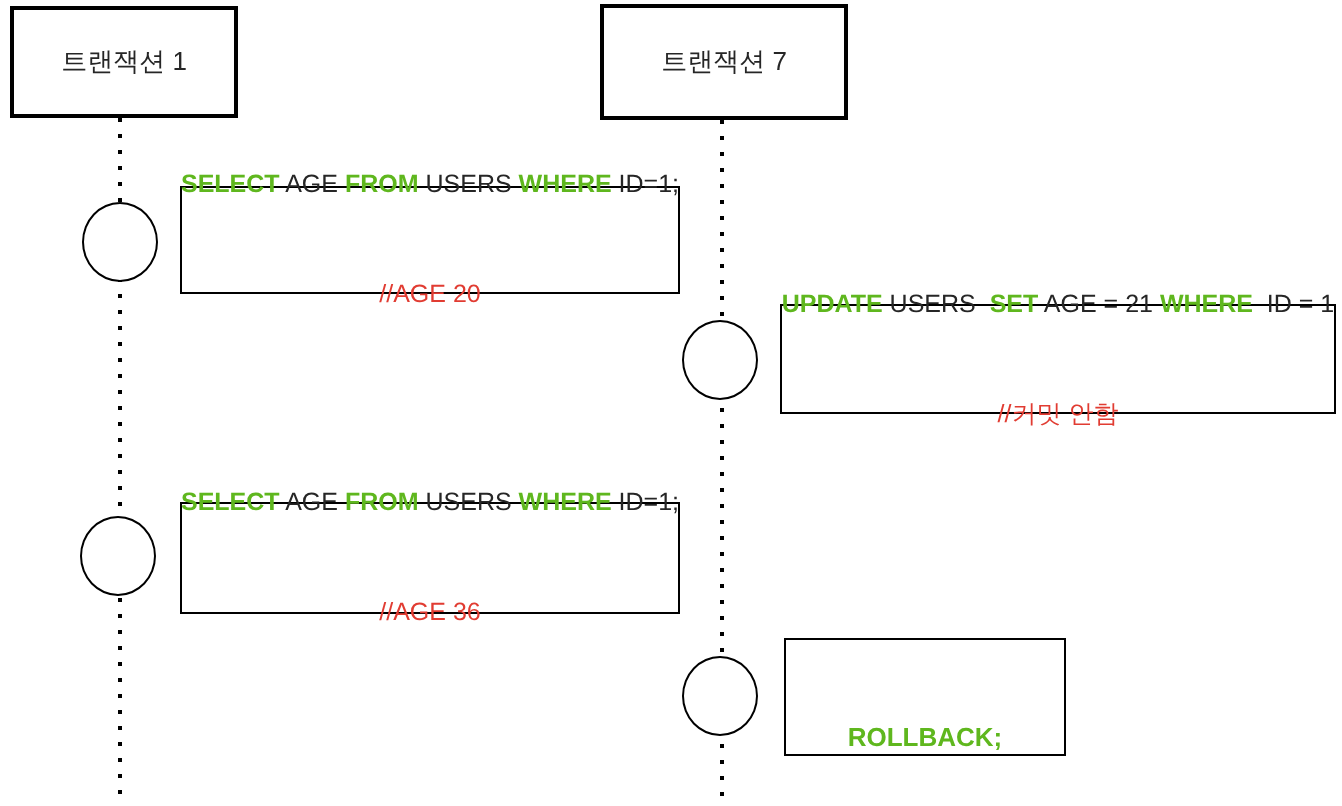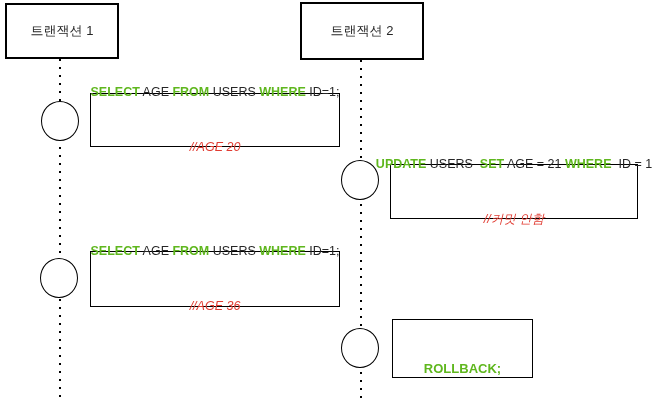--- a/index.html
+++ b/index.html
@@ -73,42 +73,41 @@
     flex-direction: column;
     align-items: center;
     justify-content: center;
     z-index: 3;
     font-size: 12.5px;
     line-height: 17px;
     text-align: center;
     gap: 38px;
   }
   .sql-box.s1 { left: 90px;  top: 93px;  width: 250px; height: 54px; }
-  .sql-box.s2 { left: 390px; top: 164px; width: 248px; height: 55px; }
+  .sql-box.s2 { left: 390px; top: 152px; width: 278px; height: 55px; }
   .sql-box.s3 { left: 90px;  top: 251px; width: 250px; height: 56px; }
   .sql-box.s4 { left: 392px; top: 319px; width: 141px; height: 59px; font-size: 13px; justify-content: flex-end; }
 
   .sql-line { white-space: pre; color: var(--ink); }
   .sql-line .kw { color: var(--kw); font-weight: bold; }
   .sql-comment {
     color: var(--comment);
-    font-style: italic;
     white-space: pre;
   }
 </style>
 </head>
 <body>
 
 <div class="canvas">
 
   <div class="lane-box lane1">
     <span>트랜잭션 1</span>
   </div>
   <div class="lane-box lane2">
-    <span>트랜잭션 2</span>
+    <span>트랜잭션 7</span>
   </div>
 
   <div class="lifeline l1"></div>
   <div class="lifeline l2"></div>
 
   <div class="node-circle c1"></div>
   <div class="node-circle c2"></div>
   <div class="node-circle c3"></div>
   <div class="node-circle c4"></div>
 

